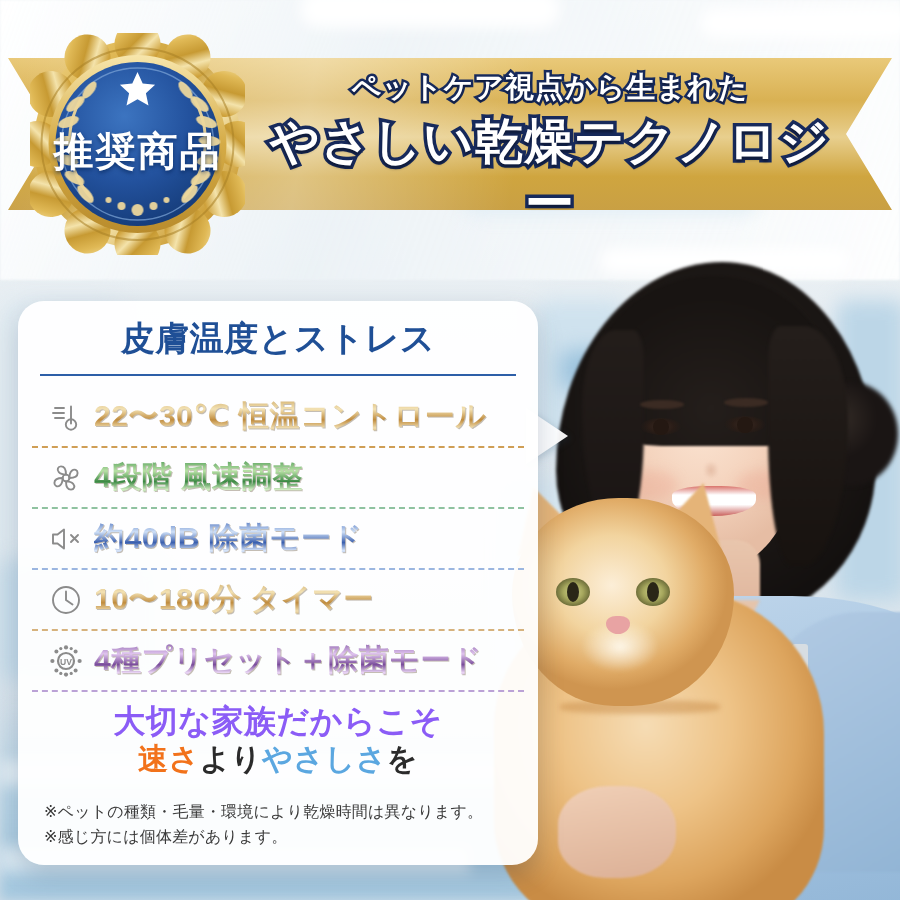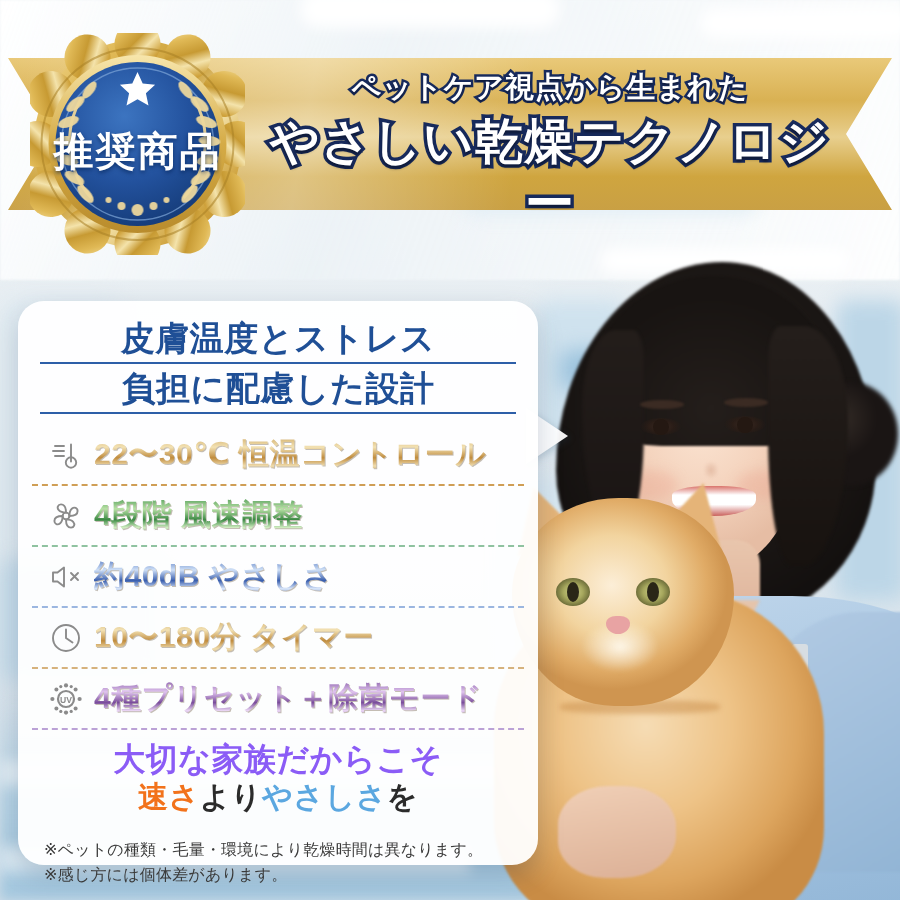--- a/index.html
+++ b/index.html
@@ -217,21 +217,21 @@
     position:absolute; left:526px; top:408px; width:0;height:0;
     border-top:28px solid transparent; border-bottom:28px solid transparent;
     border-left:42px solid rgba(255,255,255,.95);
     filter:drop-shadow(3px 2px 3px rgba(40,70,100,.18));
   }
 
   .card-head{ padding:16px 22px 0; text-align:center; }
   .ch-line{
     color:#1f4f96; font-weight:bold; font-size:34px; line-height:43px;
     letter-spacing:.5px; border-bottom:2px solid #2d5fa8; display:block;
-    padding-bottom:2px;
+    padding-bottom:14px;
   }
   .ch-line + .ch-line{ margin-top:3px; }
 
   .rows{ margin-top:11px; }
   .frow{
     display:flex; align-items:center; height:59px; padding:0 18px 0 26px;
   }
   .ficon{ width:44px; flex:0 0 44px; display:flex; align-items:center; justify-content:center; }
   .ficon svg{ display:block; }
   .ftext{
@@ -415,21 +415,20 @@
     <span>推奨</span>
     <span>商品</span>
   </div>
 </div>
 
 <div class="tail"></div>
 <div class="card">
 
   <div class="card-head">
     <span class="ch-line">皮膚温度とストレス</span>
-    <span class="ch-line">負担に配慮した設計</span>
   </div>
 
   <div class="rows">
 
     <div class="frow">
       <span class="ficon">
         <svg width="34" height="34" viewBox="0 0 34 34" fill="none" stroke="#8b8b8b" stroke-width="1.9" stroke-linecap="round">
           <path d="M22 6.5v13.2"></path>
             <circle cx="22" cy="24.5" r="5.2"></circle>
             <path d="M22 18.5v5"></path>
@@ -454,21 +453,21 @@
     </div>
     <div class="divider d-green"></div>
 
     <div class="frow">
       <span class="ficon">
         <svg width="34" height="34" viewBox="0 0 34 34" fill="none" stroke="#8b8b8b" stroke-width="1.9" stroke-linecap="round" stroke-linejoin="round">
           <path d="M4 12.5h4.5L15 7.5v19l-6.5-5H4z"></path>
           <path d="M22 13l7 7M29 13l-7 7"></path>
         </svg>
       </span>
-      <span class="ftext t-blue">約40dB やさしさ</span>
+      <span class="ftext t-blue">約40dB 除菌モード</span>
     </div>
     <div class="divider d-blue"></div>
 
     <div class="frow">
       <span class="ficon">
         <svg width="34" height="34" viewBox="0 0 34 34" fill="none" stroke="#8b8b8b" stroke-width="1.9" stroke-linecap="round">
           <circle cx="17" cy="17" r="13"></circle>
             <path d="M17 8.5V17l6.5 4.5"></path>
         </svg>
       </span>

